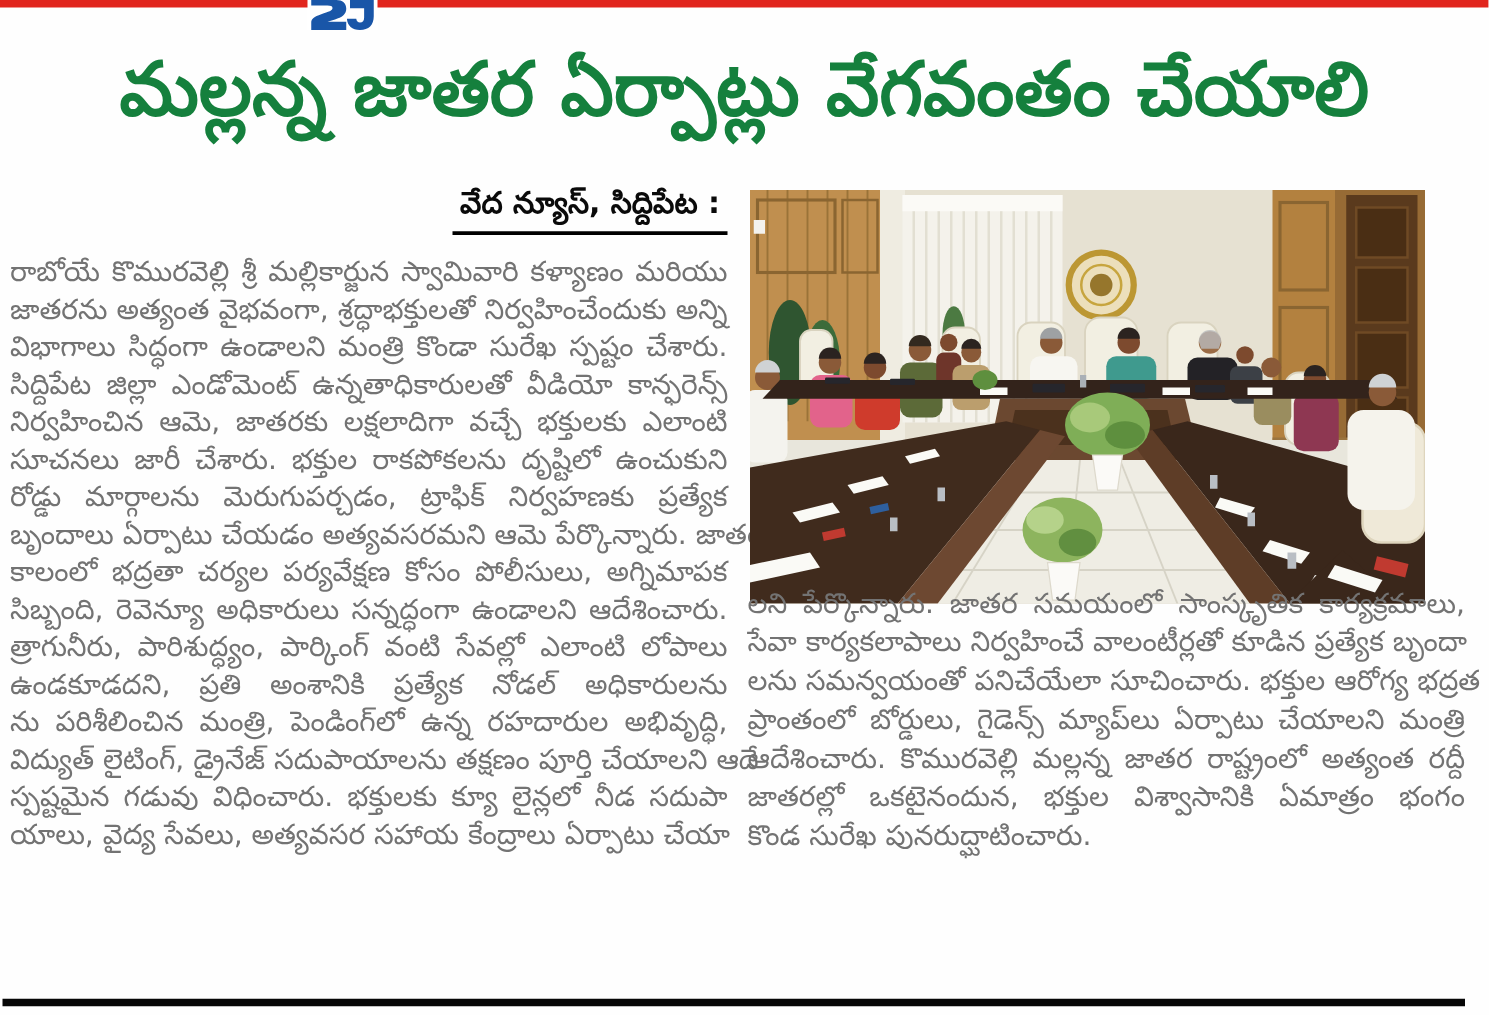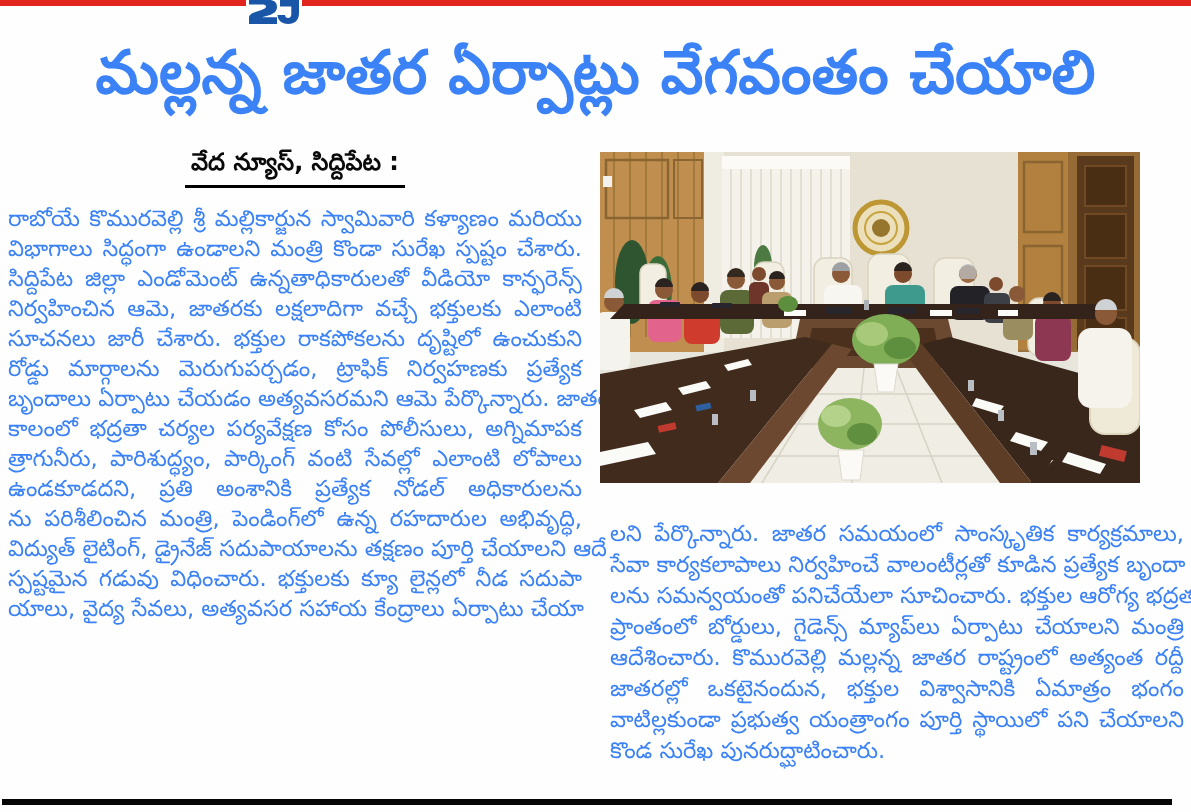--- a/index.html
+++ b/index.html
@@ -2,30 +2,30 @@
 <html><head>
 <meta charset="utf-8">
 <style>
   html,body{margin:0;padding:0;background:#ffffff;}
   .page{position:relative;width:1191px;height:812px;background:#fefefe;overflow:hidden;
         font-family:"DejaVu Sans","Liberation Sans",sans-serif;color:#111;}
   .top-rule{position:absolute;left:0;top:0;width:1191px;height:6px;background:#e1251d;}
   .logo-frag{position:absolute;left:246px;top:0;width:56px;height:24px;background:#ffffff;
              display:flex;align-items:flex-start;justify-content:center;}
   .headline{position:absolute;left:14px;top:26px;width:1163px;text-align:center;
-            font-size:60px;line-height:1.55;font-weight:800;color:#3b82f6;margin:0;
+            font-size:60px;line-height:1.55;font-weight:800;color:#15803d;margin:0;
             white-space:nowrap;letter-spacing:0px;}
-  .byline-wrap{position:absolute;left:8px;top:147px;width:574px;text-align:center;}
+  .byline-wrap{position:absolute;left:8px;top:147px;width:574px;text-align:right;}
   .byline{display:inline-block;font-size:24px;font-weight:700;color:#0a0a0a;
           padding:0 6px 7px 6px;border-bottom:3px solid #000;line-height:1.3;}
-  .col{position:absolute;font-size:22.5px;color:#3b82f6;}
+  .col{position:absolute;font-size:22.5px;color:#737373;}
   .col .tline{height:30px;line-height:30px;text-align:justify;text-align-last:justify;
               overflow:visible;white-space:nowrap;}
   .col-left{left:8px;top:203px;width:574px;}
-  .col-right{left:598px;top:518px;width:574px;margin-left:12px;}
+  .col-right{left:598px;top:468px;width:574px;}
   .col-right .tline{height:31px;line-height:31px;}
   .col-right .tline:last-child{text-align-last:left;}
   .photo{position:absolute;left:600px;top:152px;width:540px;height:331px;margin:0;
          background:#e7e2d4;overflow:hidden;}
   .photo svg{display:block;width:540px;height:331px;}
   .bottom-rule{position:absolute;left:2px;top:799px;width:1170px;height:6px;background:#060606;}
 </style>
 </head>
 <body>
 
@@ -43,27 +43,29 @@
   </div>
 
   <h1 class="headline">మల్లన్న జాతర ఏర్పాట్లు వేగవంతం చేయాలి</h1>
 
   <div class="byline-wrap">
     <span class="byline">వేద న్యూస్, సిద్దిపేట :</span>
   </div>
 
   <div class="col col-left">
       <div class="tline">రాబోయే కొమురవెల్లి శ్రీ మల్లికార్జున స్వామివారి కళ్యాణం మరియు</div>
+      <div class="tline">జాతరను అత్యంత వైభవంగా, శ్రద్ధాభక్తులతో నిర్వహించేందుకు అన్ని</div>
       <div class="tline">విభాగాలు సిద్ధంగా ఉండాలని మంత్రి కొండా సురేఖ స్పష్టం చేశారు.</div>
       <div class="tline">సిద్దిపేట జిల్లా ఎండోమెంట్ ఉన్నతాధికారులతో వీడియో కాన్ఫరెన్స్</div>
       <div class="tline">నిర్వహించిన ఆమె, జాతరకు లక్షలాదిగా వచ్చే భక్తులకు ఎలాంటి</div>
       <div class="tline">సూచనలు జారీ చేశారు. భక్తుల రాకపోకలను దృష్టిలో ఉంచుకుని</div>
       <div class="tline">రోడ్డు మార్గాలను మెరుగుపర్చడం, ట్రాఫిక్ నిర్వహణకు ప్రత్యేక</div>
       <div class="tline">బృందాలు ఏర్పాటు చేయడం అత్యవసరమని ఆమె పేర్కొన్నారు. జాతర</div>
       <div class="tline">కాలంలో భద్రతా చర్యల పర్యవేక్షణ కోసం పోలీసులు, అగ్నిమాపక</div>
+      <div class="tline">సిబ్బంది, రెవెన్యూ అధికారులు సన్నద్ధంగా ఉండాలని ఆదేశించారు.</div>
       <div class="tline">త్రాగునీరు, పారిశుద్ధ్యం, పార్కింగ్ వంటి సేవల్లో ఎలాంటి లోపాలు</div>
       <div class="tline">ఉండకూడదని, ప్రతి అంశానికి ప్రత్యేక నోడల్ అధికారులను</div>
       <div class="tline">ను పరిశీలించిన మంత్రి, పెండింగ్‌లో ఉన్న రహదారుల అభివృద్ధి,</div>
       <div class="tline">విద్యుత్ లైటింగ్, డ్రైనేజ్ సదుపాయాలను తక్షణం పూర్తి చేయాలని ఆదే</div>
       <div class="tline">స్పష్టమైన గడువు విధించారు. భక్తులకు క్యూ లైన్లలో నీడ సదుపా</div>
       <div class="tline">యాలు, వైద్య సేవలు, అత్యవసర సహాయ కేంద్రాలు ఏర్పాటు చేయా</div>
     </div>
 
   <figure class="photo">
     <svg viewBox="0 0 540 331" preserveAspectRatio="none" aria-hidden="true">
@@ -248,19 +250,18 @@
     </svg>
   </figure>
 
   <div class="col col-right">
       <div class="tline">లని పేర్కొన్నారు. జాతర సమయంలో సాంస్కృతిక కార్యక్రమాలు,</div>
       <div class="tline">సేవా కార్యకలాపాలు నిర్వహించే వాలంటీర్లతో కూడిన ప్రత్యేక బృందా</div>
       <div class="tline">లను సమన్వయంతో పనిచేయేలా సూచించారు. భక్తుల ఆరోగ్య భద్రత</div>
       <div class="tline">ప్రాంతంలో బోర్డులు, గైడెన్స్ మ్యాప్‌లు ఏర్పాటు చేయాలని మంత్రి</div>
       <div class="tline">ఆదేశించారు. కొమురవెల్లి మల్లన్న జాతర రాష్ట్రంలో అత్యంత రద్దీ</div>
       <div class="tline">జాతరల్లో ఒకటైనందున, భక్తుల విశ్వాసానికి ఏమాత్రం భంగం</div>
-      <div class="tline">వాటిల్లకుండా ప్రభుత్వ యంత్రాంగం పూర్తి స్థాయిలో పని చేయాలని</div>
       <div class="tline">కొండ సురేఖ పునరుద్ఘాటించారు.</div>
     </div>
 
   <div class="bottom-rule"></div>
 
 </div>
 
 </body></html>

